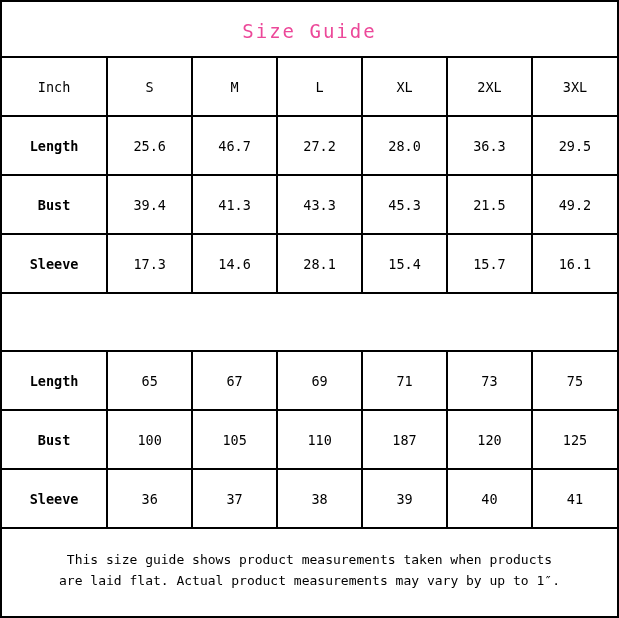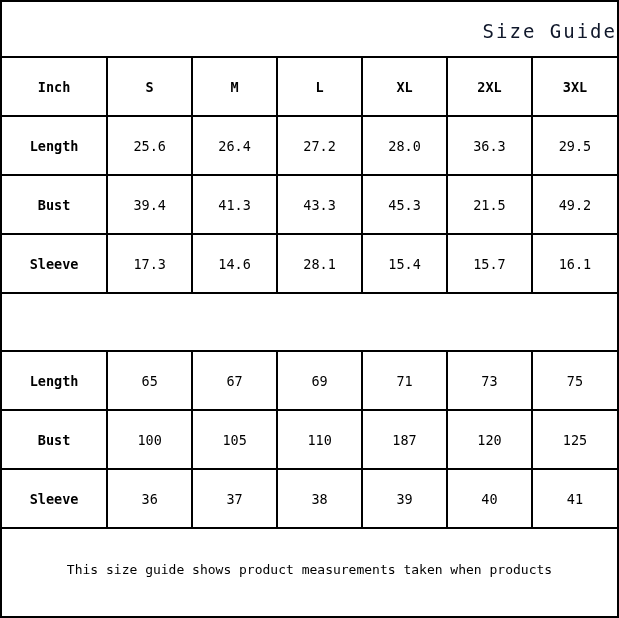--- a/index.html
+++ b/index.html
@@ -18,27 +18,27 @@
     position: relative;
     width: 619px;
     height: 618px;
     box-sizing: border-box;
     border: 2px solid #000000;
     background: #ffffff;
     display: flex;
     flex-direction: column;
   }
   .title {
-    text-align: right;
+    text-align: center;
     font-size: 19px;
     letter-spacing: 2px;
     font-family: "DejaVu Sans Mono", "Liberation Mono", monospace;
     padding-top: 18px;
     padding-bottom: 14px;
-    color: #0f172a;
+    color: #ec4899;
   }
   .tbl {
     width: 100%;
     border-collapse: collapse;
     table-layout: fixed;
   }
   .tbl td {
     border: 2px solid #000000;
     border-left: none;
     border-right: none;
@@ -50,21 +50,21 @@
     font-weight: normal;
   }
   .tbl td.vline {
     border-right: 2px solid #000000;
   }
   .tbl tr td:first-child {
     font-weight: bold;
     font-size: 13.5px;
   }
   .tbl tr.head td {
-    font-weight: bold;
+    font-weight: normal;
   }
   .spacer {
     height: 56px;
     background: #ffffff;
   }
   .footer {
     flex: 1;
     display: flex;
     flex-direction: column;
     align-items: center;
@@ -105,21 +105,21 @@
         <td class="vline">S</td>
         <td class="vline">M</td>
         <td class="vline">L</td>
         <td class="vline">XL</td>
         <td class="vline">2XL</td>
         <td>3XL</td>
       </tr>
       <tr>
         <td class="vline">Length</td>
         <td class="vline">25.6</td>
-        <td class="vline">26.4</td>
+        <td class="vline">46.7</td>
         <td class="vline">27.2</td>
         <td class="vline">28.0</td>
         <td class="vline">36.3</td>
         <td>29.5</td>
       </tr>
       <tr>
         <td class="vline">Bust</td>
         <td class="vline">39.4</td>
         <td class="vline">41.3</td>
         <td class="vline">43.3</td>
@@ -177,15 +177,16 @@
         <td class="vline">38</td>
         <td class="vline">39</td>
         <td class="vline">40</td>
         <td>41</td>
       </tr>
     </tbody>
   </table>
 
   <div class="footer">
     <div>This size guide shows product measurements taken when products</div>
+    <div>are laid flat. Actual product measurements may vary by up to 1″.</div>
   </div>
 
 </div>
 
 </body></html>

